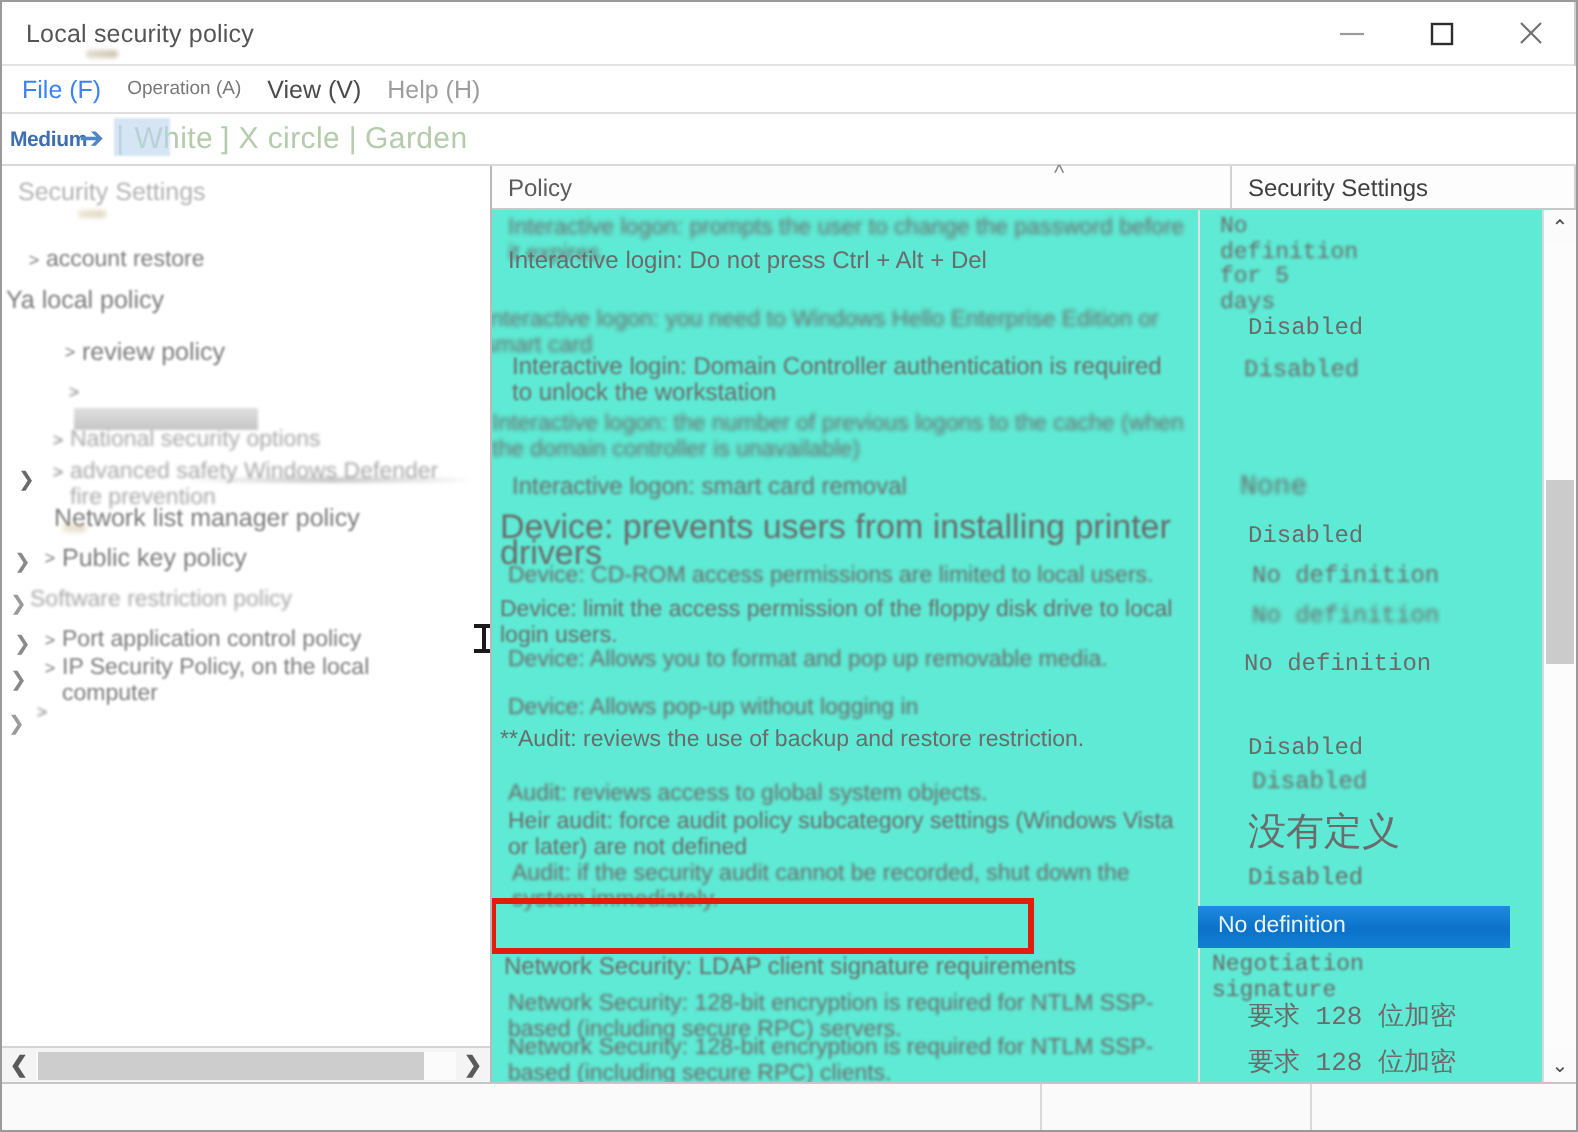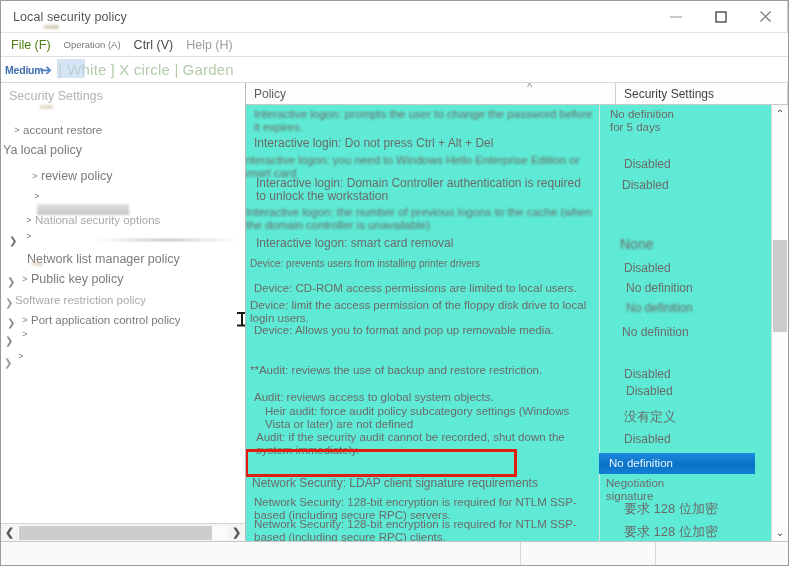--- a/index.html
+++ b/index.html
@@ -61,21 +61,21 @@
     border-bottom: 1px solid #dfdfdf;
     position: relative;
   }
   .menu-item {
     font-size: 12.5px;
     color: #555;
     margin-right: 13px;
     white-space: nowrap;
   }
   .menu-item.m-op { font-size: 9.5px; color:#6a6a6a; opacity:.9; }
-  .menu-item.m-file { color:#4d7c0f; }
+  .menu-item.m-file { color:#3b82f6; }
   .menu-item.m-view { color:#4a4a4a; }
   .menu-item.m-help { color:#9d9d9d; }
 
   
   .toolbar {
     height: 26px; min-height: 26px;
     display: flex; align-items: center;
     padding-left: 4px;
     background: #ffffff;
     border-bottom: 1px solid #d9d9d9;
@@ -244,20 +244,21 @@
     position: absolute; left: 0; right: 0;
     font-size: 11.5px; line-height: 12.6px;
     padding-left: 8px; padding-right: 6px;
     color: #6b6b6b;
   }
   .srow {
     position: absolute; left: 0; right: 7px;
     font-size: 11.5px; line-height: 12.6px;
     padding-left: 10px;
     color: #6b6b6b;
+    font-family: Liberation Mono, monospace;
   }
 
   
   .sel-bar {
     position: absolute; left: 0; right: 0; height: 21px;
     background: linear-gradient(180deg,#1e8ae0 0%, #0a72c8 55%, #1380d4 100%);
   }
   .sel-bar.policy-sel { left:0; right:0; }
   .sel-text {
     position: relative; z-index: 2;
@@ -341,21 +342,21 @@
             <line x1="11.5" y1="1.5" x2="1.5" y2="11.5" stroke="#3a3a3a" stroke-width="1.1"></line>
           </svg>
       </div>
     </div>
     <div class="titlebar-rt-border"></div>
   </div>
 
   <div class="menubar">
     <span class="menu-item m-file">File (F)</span>
     <span class="menu-item m-op">Operation (A)</span>
-    <span class="menu-item m-view">Ctrl (V)</span>
+    <span class="menu-item m-view">View (V)</span>
     <span class="menu-item m-help">Help (H)</span>
   </div>
 
   <div class="toolbar">
     <span class="tb-medium">Medium</span>
     <span class="tb-arrow">➔</span>
     <span class="tb-sep">|</span>
     <span class="tb-word w-white">White</span>
     <span class="tb-hl"></span>
     <span class="tb-word" style="margin-left:4px">] X circle |</span>
@@ -391,20 +392,21 @@
         </div>
 
         <div class="tgray-band" style="left:36px;top:98px;width:92px;height:11px"></div>
         <div class="tnode d-faint" style="position:absolute;top:106px;left:22px;width:200px">
           <span class="chev">&gt;</span>
           <span class="tlabel">National security options</span>
         </div>
 
         <div class="tnode d-faint" style="position:absolute;top:122px;left:22px;width:215px">
           <span class="chev">&gt;</span>
+          <span class="tlabel">advanced safety Windows Defender fire prevention</span>
         </div>
         <div class="tnode" style="position:absolute;top:126px;left:8px;color:#6a6a6a;font-size:10px">❯</div>
         <div class="tstreak" style="left:92px;top:133px;width:145px"></div>
 
         <div class="tnode d-mid" style="position:absolute;top:145px;left:26px;width:210px;font-size:12.5px">
           <span class="tlabel">Network list manager policy</span>
         </div>
         <div class="tsmudge" style="left:30px;top:156px;width:12px;height:4px"></div>
 
         <div class="tnode d-mid" style="position:absolute;top:165px;left:18px;width:210px;font-size:12.5px">
@@ -419,20 +421,21 @@
         <div class="tnode" style="position:absolute;top:188px;left:4px;color:#9a9a9a;font-size:10px">❯</div>
 
         <div class="tnode d-mid" style="position:absolute;top:206px;left:18px;width:212px">
           <span class="chev">&gt;</span>
           <span class="tlabel">Port application control policy</span>
         </div>
         <div class="tnode" style="position:absolute;top:208px;left:6px;color:#8a8a8a;font-size:10px">❯</div>
 
         <div class="tnode d-mid" style="position:absolute;top:220px;left:18px;width:218px">
           <span class="chev">&gt;</span>
+          <span class="tlabel">IP Security Policy, on the local computer</span>
         </div>
         <div class="tnode" style="position:absolute;top:226px;left:4px;color:#8a8a8a;font-size:10px">❯</div>
 
         <div class="tnode d-faint" style="position:absolute;top:242px;left:14px;width:218px">
           <span class="chev">&gt;</span>
         </div>
         <div class="tnode" style="position:absolute;top:248px;left:3px;color:#9a9a9a;font-size:10px">❯</div>
 
         <div class="resize-cursor"></div>
       </div>
@@ -454,32 +457,33 @@
         <div class="col-setting">
           <span>Security Settings</span>
         </div>
         <div class="col-sortmark">^</div>
       </div>
 
       <div class="rows-area">
 
         <div class="rows-policy">
           <div class="prow d-ghost" style="top:3px">Interactive logon: prompts the user to change the password before it expires.</div>
-          <div class="prow d-strong" style="top:32px;font-size:12px">Interactive login: Do not press Ctrl + Alt + Del</div>
+          <div class="prow d-strong" style="top:19px;font-size:12px">Interactive login: Do not press Ctrl + Alt + Del</div>
           <div class="prow d-ghost" style="top:49px;left:-12px">Interactive logon: you need to Windows Hello Enterprise Edition or smart card</div>
           <div class="prow d-mid" style="top:72px;left:2px;font-size:12px">Interactive login: Domain Controller authentication is required to unlock the workstation</div>
           <div class="prow d-ghost" style="top:101px;left:-8px">Interactive logon: the number of previous logons to the cache (when the domain controller is unavailable)</div>
           <div class="prow d-faint" style="top:132px;left:2px;font-size:12px">Interactive logon: smart card removal</div>
-          <div class="prow d-mid" style="top:153px;left:-4px;font-size:10px">Device: prevents users from installing printer drivers</div>
+          <div class="prow d-mid" style="top:153px;left:-4px;font-size:17px">Device: prevents users from installing printer drivers</div>
           <div class="prow d-faint" style="top:177px;left:0">Device: CD-ROM access permissions are limited to local users.</div>
           <div class="prow d-mid" style="top:194px;left:-4px">Device: limit the access permission of the floppy disk drive to local login users.</div>
           <div class="prow d-faint" style="top:219px;left:0">Device: Allows you to format and pop up removable media.</div>
+          <div class="prow d-faint" style="top:243px;left:0">Device: Allows pop-up without logging in</div>
           <div class="prow d-strong" style="top:259px;left:-4px">**Audit: reviews the use of backup and restore restriction.</div>
           <div class="prow d-faint" style="top:286px;left:0">Audit: reviews access to global system objects.</div>
-          <div class="prow d-mid" style="top:300px;left:11px">Heir audit: force audit policy subcategory settings (Windows Vista or later) are not defined</div>
+          <div class="prow d-mid" style="top:300px;left:0">Heir audit: force audit policy subcategory settings (Windows Vista or later) are not defined</div>
           <div class="prow d-faint" style="top:326px;left:2px">Audit: if the security audit cannot be recorded, shut down the system immediately.</div>
 
 
           <div class="prow d-mid" style="top:372px;left:-2px;font-size:12px">Network Security: LDAP client signature requirements</div>
           <div class="prow d-faint" style="top:391px;left:0">Network Security: 128-bit encryption is required for NTLM SSP-based (including secure RPC) servers.</div>
           <div class="prow d-faint" style="top:413px;left:0">Network Security: 128-bit encryption is required for NTLM SSP-based (including secure RPC) clients.</div>
 
           <div class="red-box" style="left:-1px;top:344px;width:272px;height:28px"></div>
         </div>
 
@@ -489,21 +493,21 @@
           <div class="srow d-faint" style="top:74px;left:12px;font-size:12px">Disabled</div>
           <div class="srow d-ghost" style="top:97px;left:14px"></div>
           <div class="srow d-ghost" style="top:118px;left:14px"></div>
           <div class="srow d-ghost" style="top:133px;left:10px;font-size:14px">None</div>
           <div class="srow d-strong" style="top:157px;left:14px;font-size:12px">Disabled</div>
           <div class="srow d-faint" style="top:177px;left:16px;font-size:12px">No definition</div>
           <div class="srow d-ghost" style="top:197px;left:16px;font-size:12px">No definition</div>
           <div class="srow d-strong" style="top:221px;left:12px;font-size:12px">No definition</div>
           <div class="srow d-strong" style="top:263px;left:14px;font-size:12px">Disabled</div>
           <div class="srow d-faint" style="top:280px;left:16px;width:36px;font-size:12px">Disabled</div>
-          <div class="srow d-strong" style="top:306px;left:14px;font-size:13px">没有定义</div>
+          <div class="srow d-strong" style="top:306px;left:14px;font-size:19px">没有定义</div>
           <div class="srow d-mid" style="top:328px;left:14px;font-size:12px">Disabled</div>
 
           <div class="sel-bar" style="top:348px;left:-1px;right:16px">
             <div class="sel-text-setting">No definition</div>
           </div>
 
           <div class="srow d-mid" style="top:372px;left:-4px;width:90px">Negotiation signature</div>
           <div class="srow d-strong" style="top:398px;left:14px;font-size:13px">要求 128 位加密</div>
           <div class="srow d-strong" style="top:421px;left:14px;font-size:13px">要求 128 位加密</div>
 

